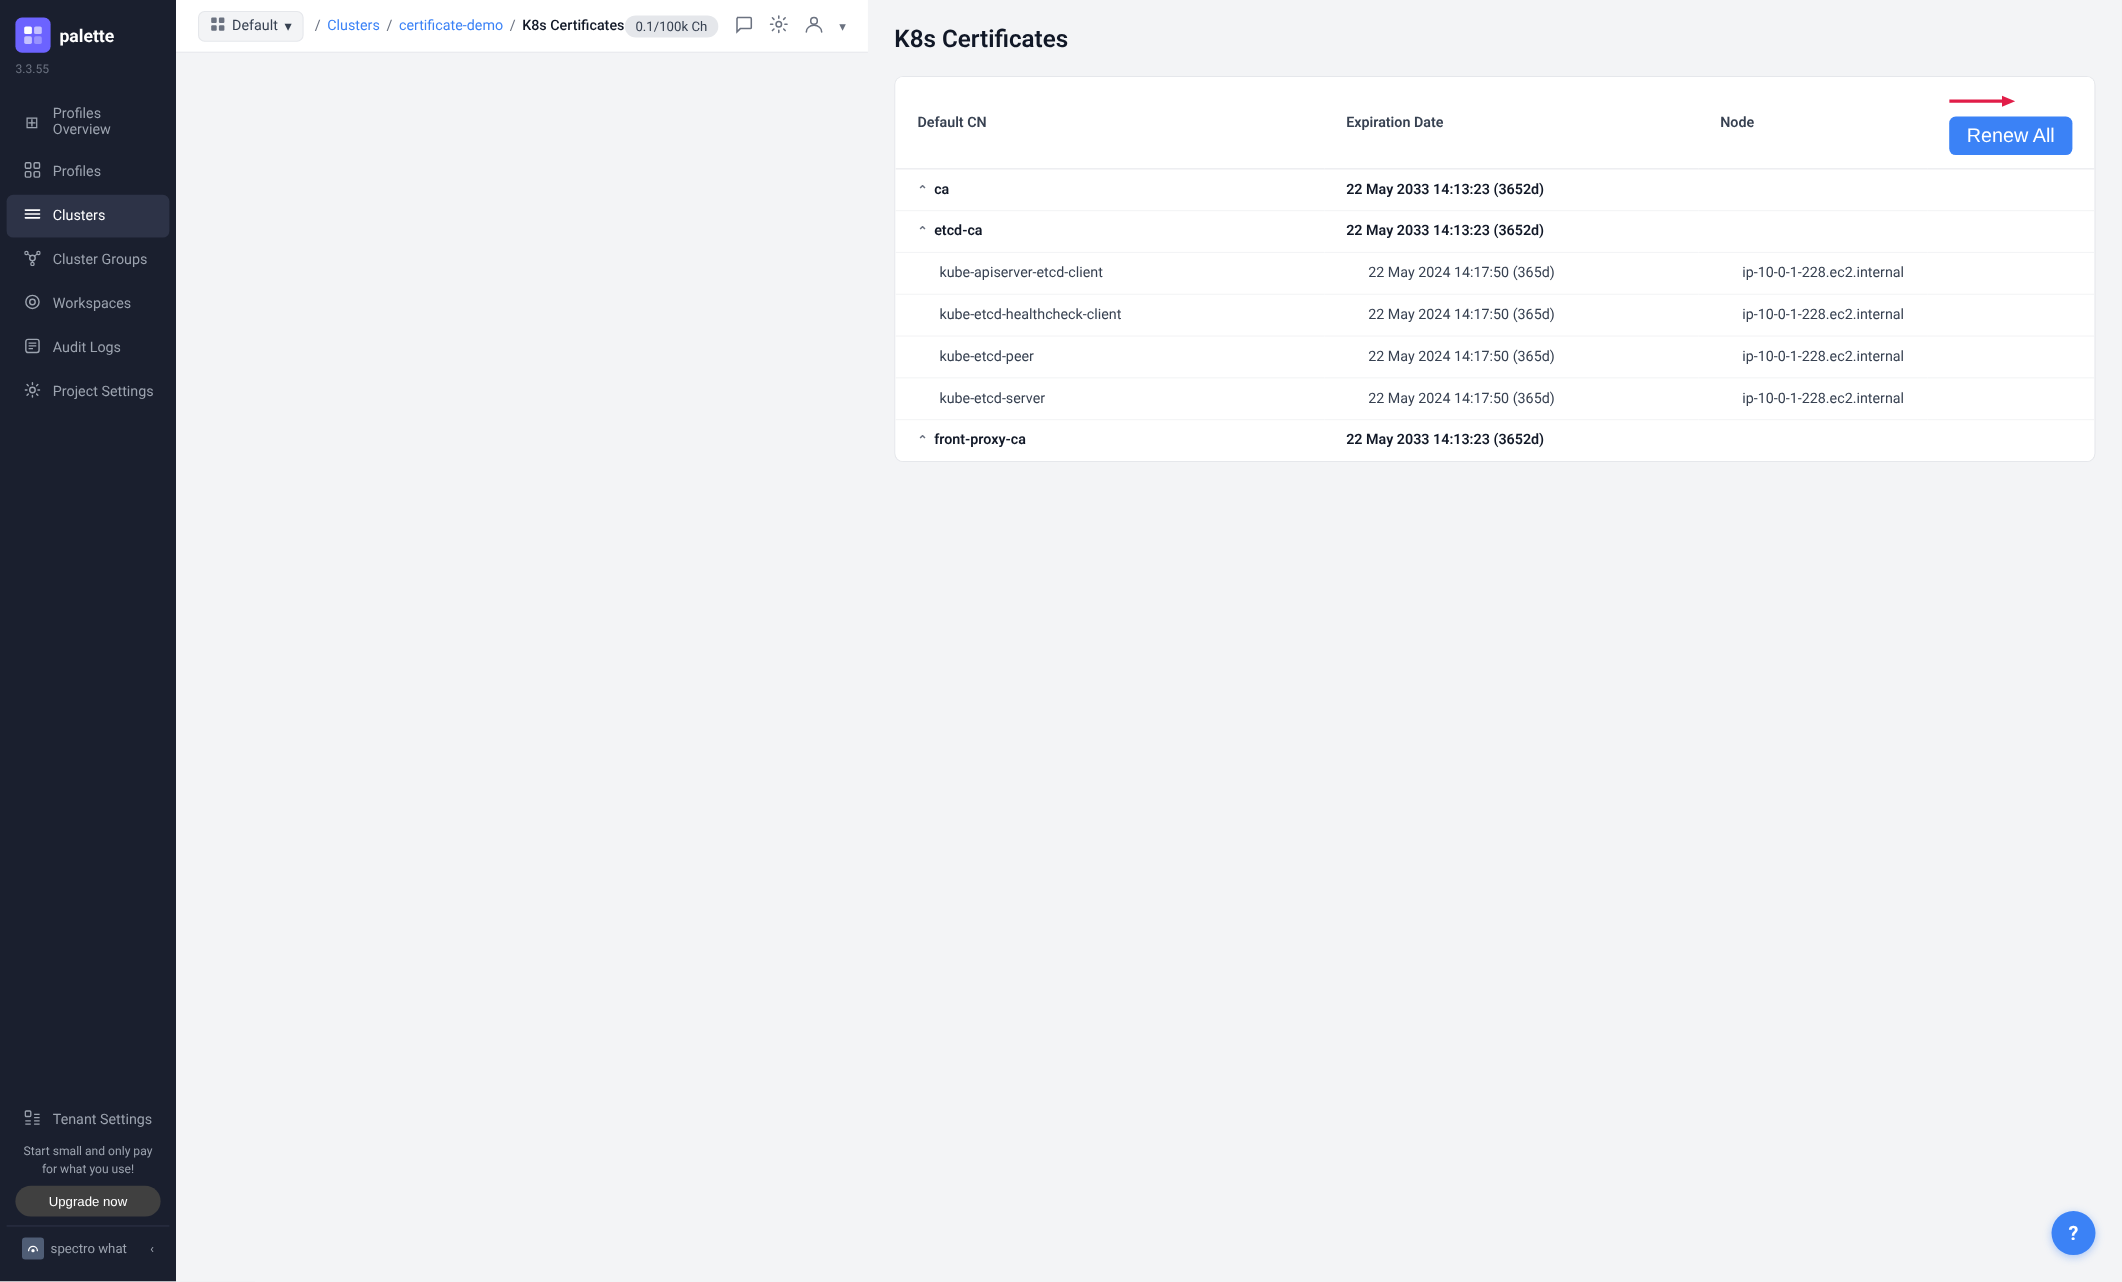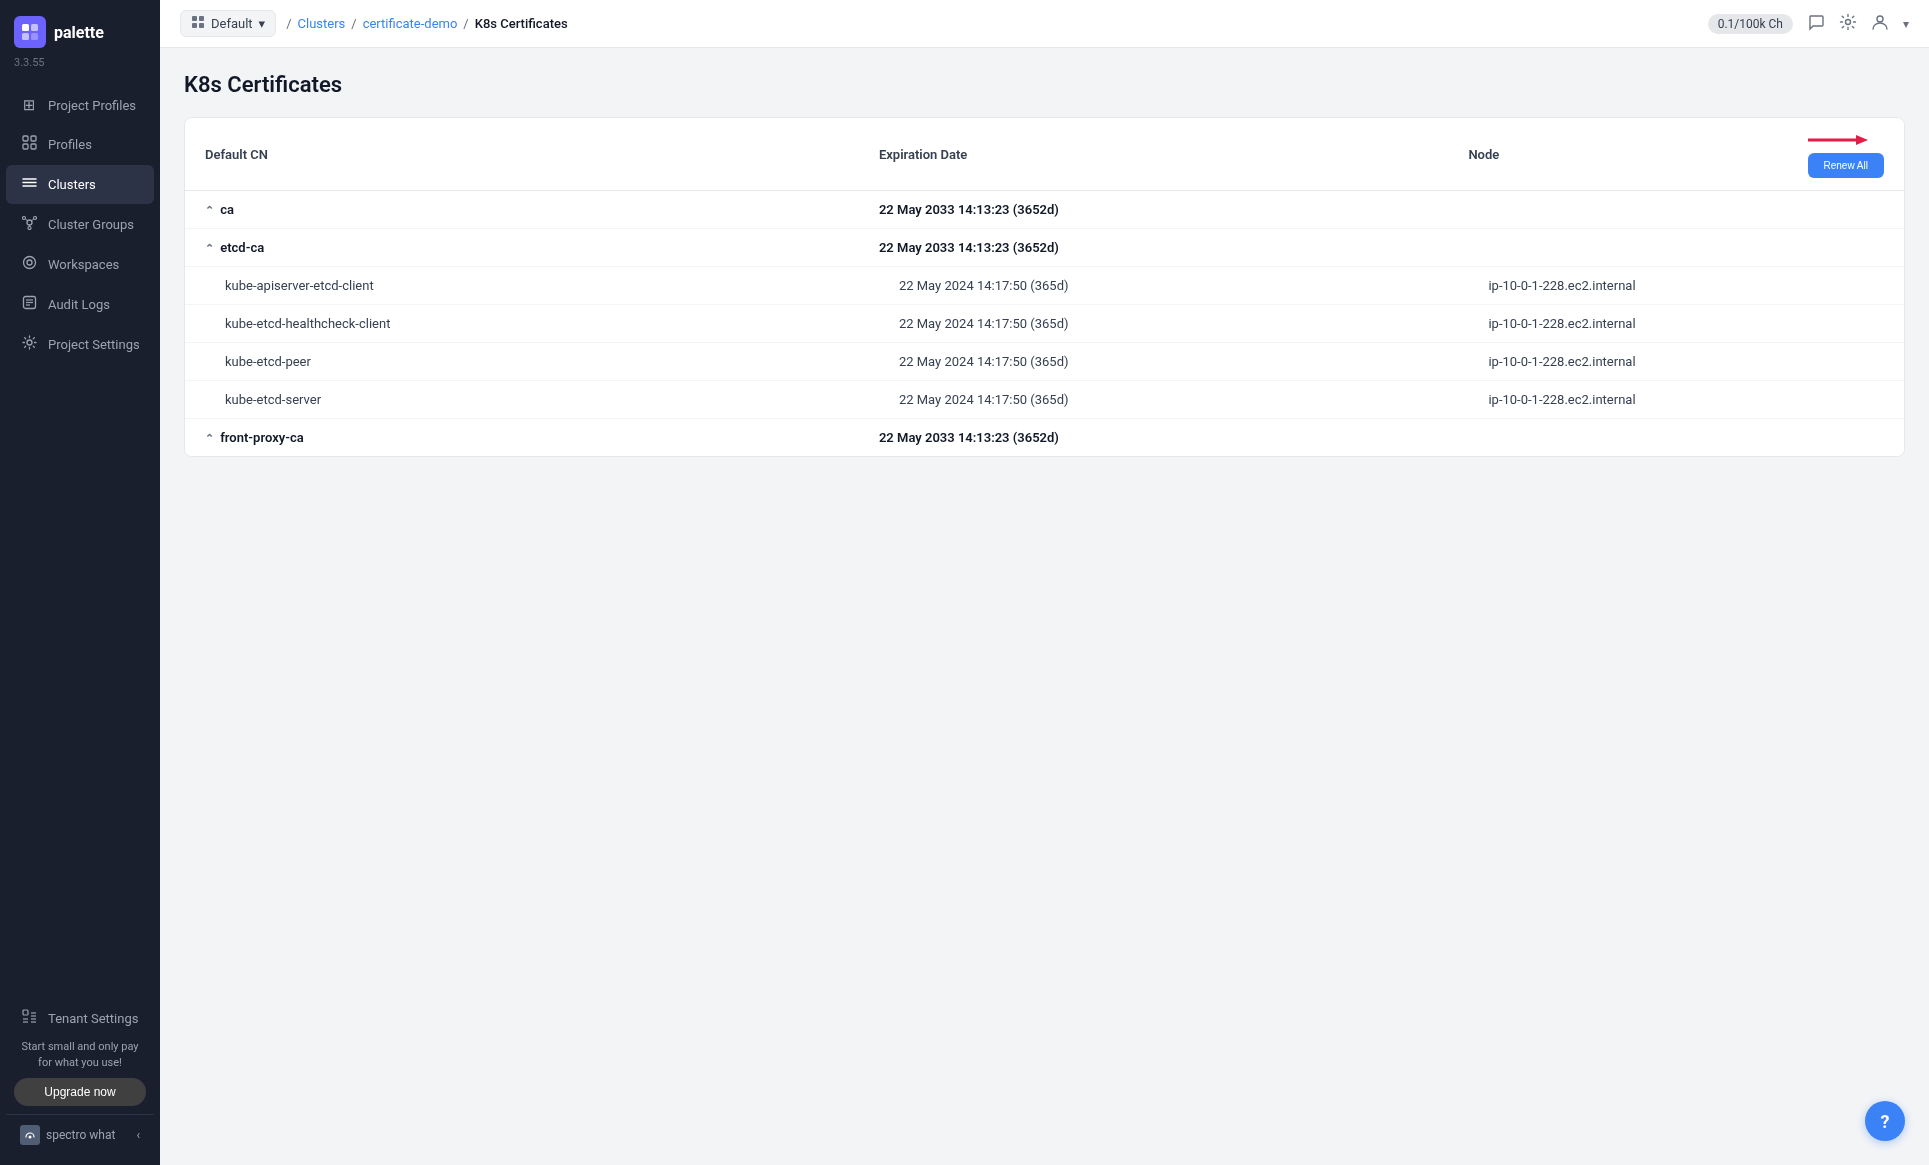--- a/index.html
+++ b/index.html
@@ -82,21 +82,21 @@
       font-size: 12px;
     }
     .spectro-brand { display: flex; align-items: center; gap: 6px; }
     .spectro-icon { width: 20px; height: 20px; background: #4f5d75; border-radius: 3px; display: flex; align-items: center; justify-content: center; font-size: 9px; color: #fff; }
     .collapse-icon { cursor: pointer; font-size: 12px; }
 
     
     .main {
       flex: 1;
       display: flex;
-      flex-direction: column;
+      flex-direction: row;
       overflow: hidden;
       background: #f3f4f6;
     }
 
     
     .topbar {
       background: #fff;
       border-bottom: 1px solid #e5e7eb;
       display: flex;
       align-items: center;
@@ -179,21 +179,21 @@
     .th-actions {
       text-align: right;
       position: relative;
     }
     .renew-all-btn {
       background: #3b82f6;
       color: #fff;
       border: none;
       border-radius: 6px;
       padding: 7px 16px;
-      font-size: 10px;
+      font-size: 18px;
       cursor: pointer;
       font-weight: 500;
       white-space: nowrap;
     }
     .cert-table td {
       padding: 11px 20px;
       font-size: 13px;
       color: #374151;
       border-bottom: 1px solid #f3f4f6;
     }
@@ -241,21 +241,21 @@
         <rect x="11" y="11" width="7" height="7" rx="1.5" fill="white" opacity="0.3"></rect>
       </svg>
     </div>
     <span class="logo-text">palette</span>
   </div>
   <div class="sidebar-version">3.3.55</div>
 
   <nav class="sidebar-nav">
     <div class="nav-item">
       <span class="nav-icon">⊞</span>
-      <span>Project Profiles</span>
+      <span>Profiles Overview</span>
     </div>
     <div class="nav-item">
       <span class="nav-icon">
         <svg width="15" height="15" viewBox="0 0 15 15" fill="none">
           <rect x="1" y="1" width="5" height="5" rx="1" stroke="#9ca3af" stroke-width="1.3"></rect>
           <rect x="9" y="1" width="5" height="5" rx="1" stroke="#9ca3af" stroke-width="1.3"></rect>
           <rect x="1" y="9" width="5" height="5" rx="1" stroke="#9ca3af" stroke-width="1.3"></rect>
           <rect x="9" y="9" width="5" height="5" rx="1" stroke="#9ca3af" stroke-width="1.3"></rect>
         </svg>
       </span>

